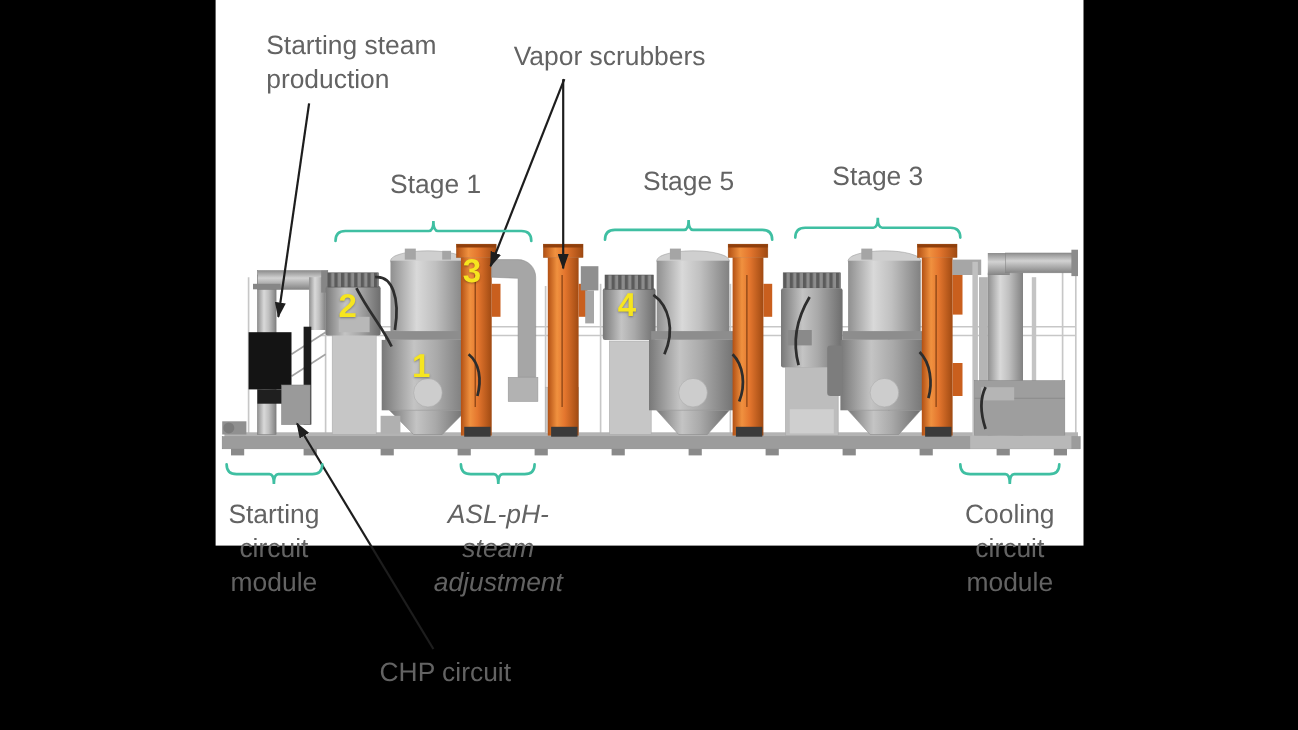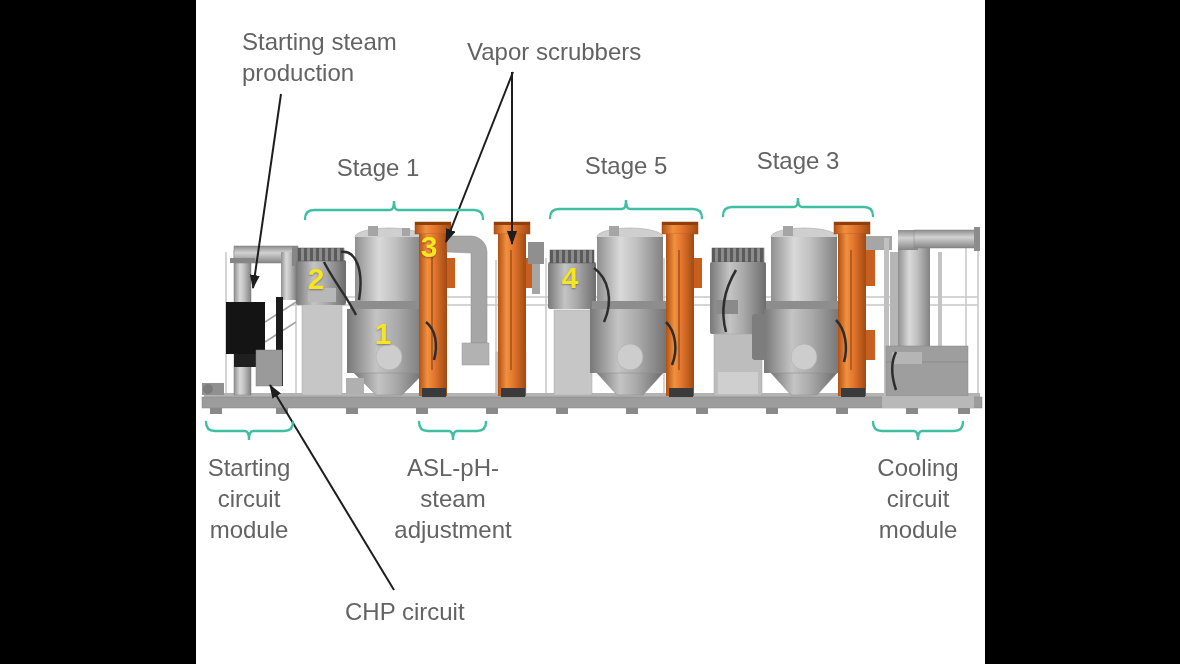--- a/index.html
+++ b/index.html
@@ -1,18 +1,18 @@
 <!DOCTYPE html>
 <html><head>
 <meta charset="utf-8">
 <style>
   html,body{margin:0;padding:0;background:#000;}
   .stage{position:relative;width:1180px;height:664px;background:#000;overflow:hidden;
          font-family:"Liberation Sans", sans-serif;}
-  .content{position:absolute;left:196px;top:0;width:789px;height:664px;background:#fff;}
+  .content{position:absolute;left:196px;top:0;width:789px;height:496px;background:#fff;}
   .content svg{position:absolute;left:0;top:0;}
   .lbl{position:absolute;font-size:24px;line-height:31px;color:#636363;white-space:nowrap;}
   .lbl.center{text-align:center;white-space:normal;}
   .lbl span{display:block;}
   .marker{position:absolute;transform:translate(-50%,-50%);font-size:30px;font-weight:700;
           color:#F6E51F;text-shadow:0 1px 2px rgba(0,0,0,0.35);line-height:1;}
 </style>
 </head>
 <body>
 
@@ -244,31 +244,31 @@
       </g>
     </svg>
 
     <div class="lbl" style="left:46px;top:26px;">
       <span>Starting steam</span>
       <span>production</span>
     </div>
 
     <div class="lbl" style="left:261px;top:36px;margin-left:10px;">Vapor scrubbers</div>
 
-    <div class="lbl center" style="left:122px;top:152px;width:120px;">Stage 1</div>
+    <div class="lbl center" style="left:140px;top:152px;width:120px;">Stage 1</div>
     <div class="lbl center" style="left:370px;top:150px;width:120px;">Stage 5</div>
     <div class="lbl center" style="left:542px;top:145px;width:120px;">Stage 3</div>
 
     <div class="lbl center" style="left:3px;top:452px;width:100px;">
       <span>Starting</span>
       <span>circuit</span>
       <span>module</span>
     </div>
 
-    <div class="lbl center" style="left:192px;top:452px;width:130px;">
+    <div class="lbl center" style="left:192px;top:452px;width:130px;font-style:italic;">
       <span>ASL-pH-</span>
       <span>steam</span>
       <span>adjustment</span>
     </div>
 
     <div class="lbl" style="left:149px;top:596px;">
       <span>CHP circuit</span>
     </div>
 
     <div class="lbl center" style="left:672px;top:452px;width:100px;">

